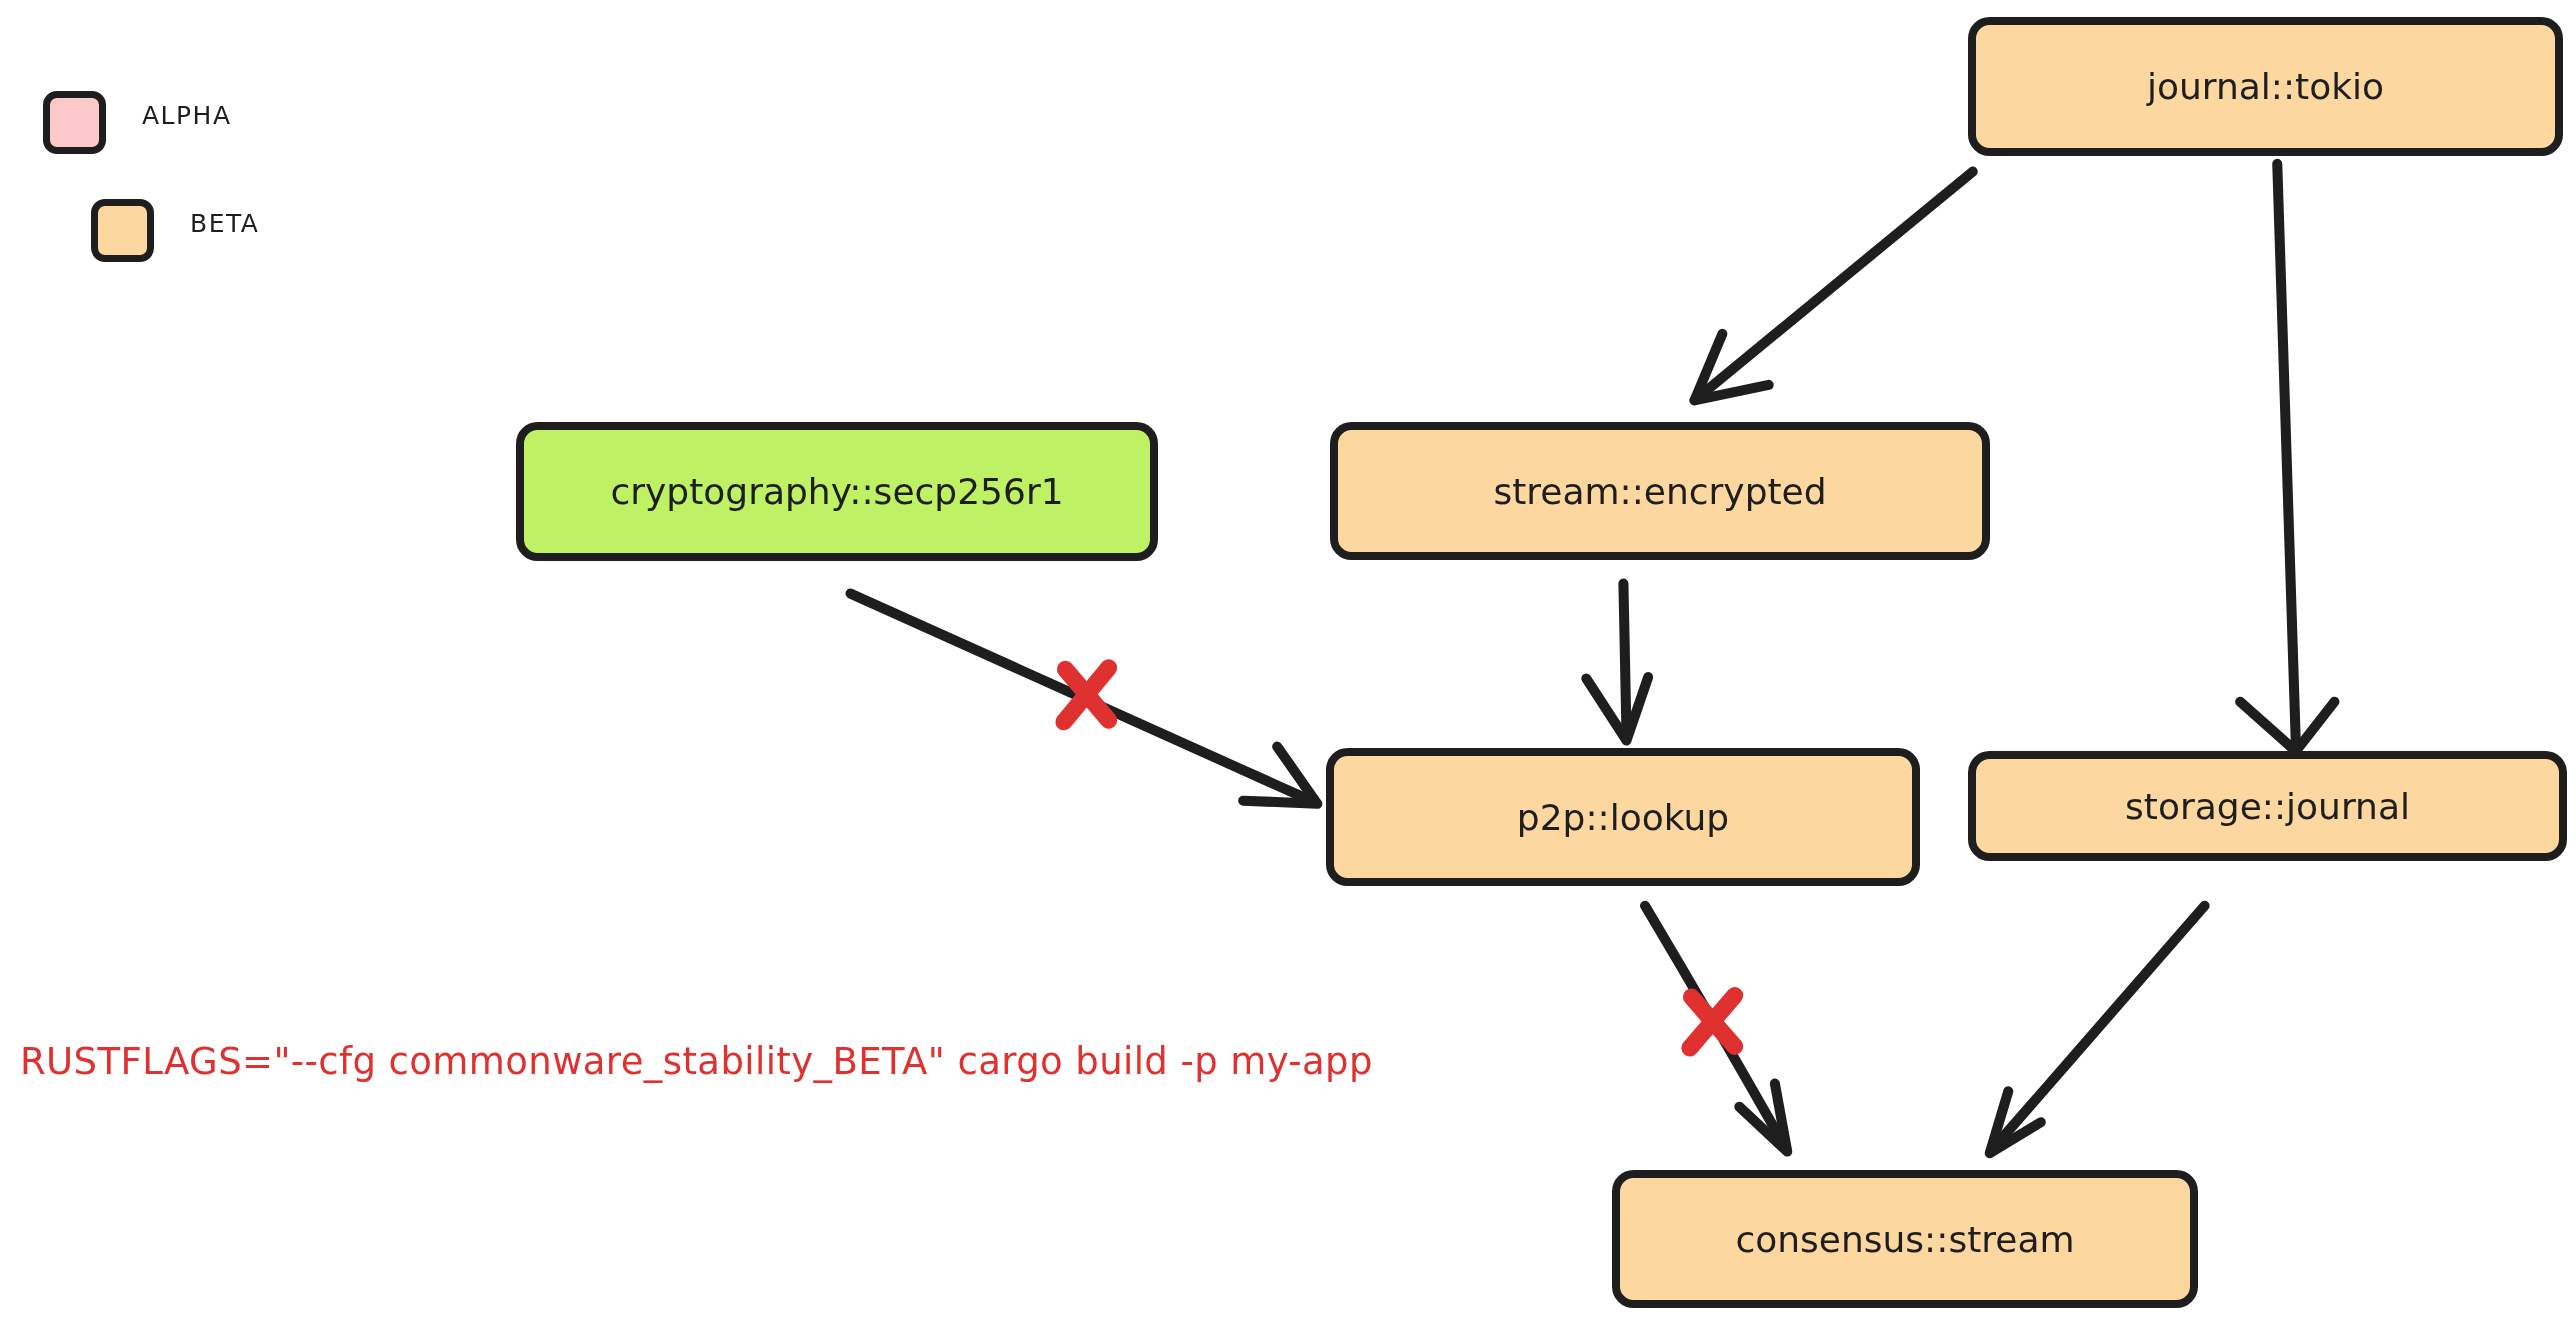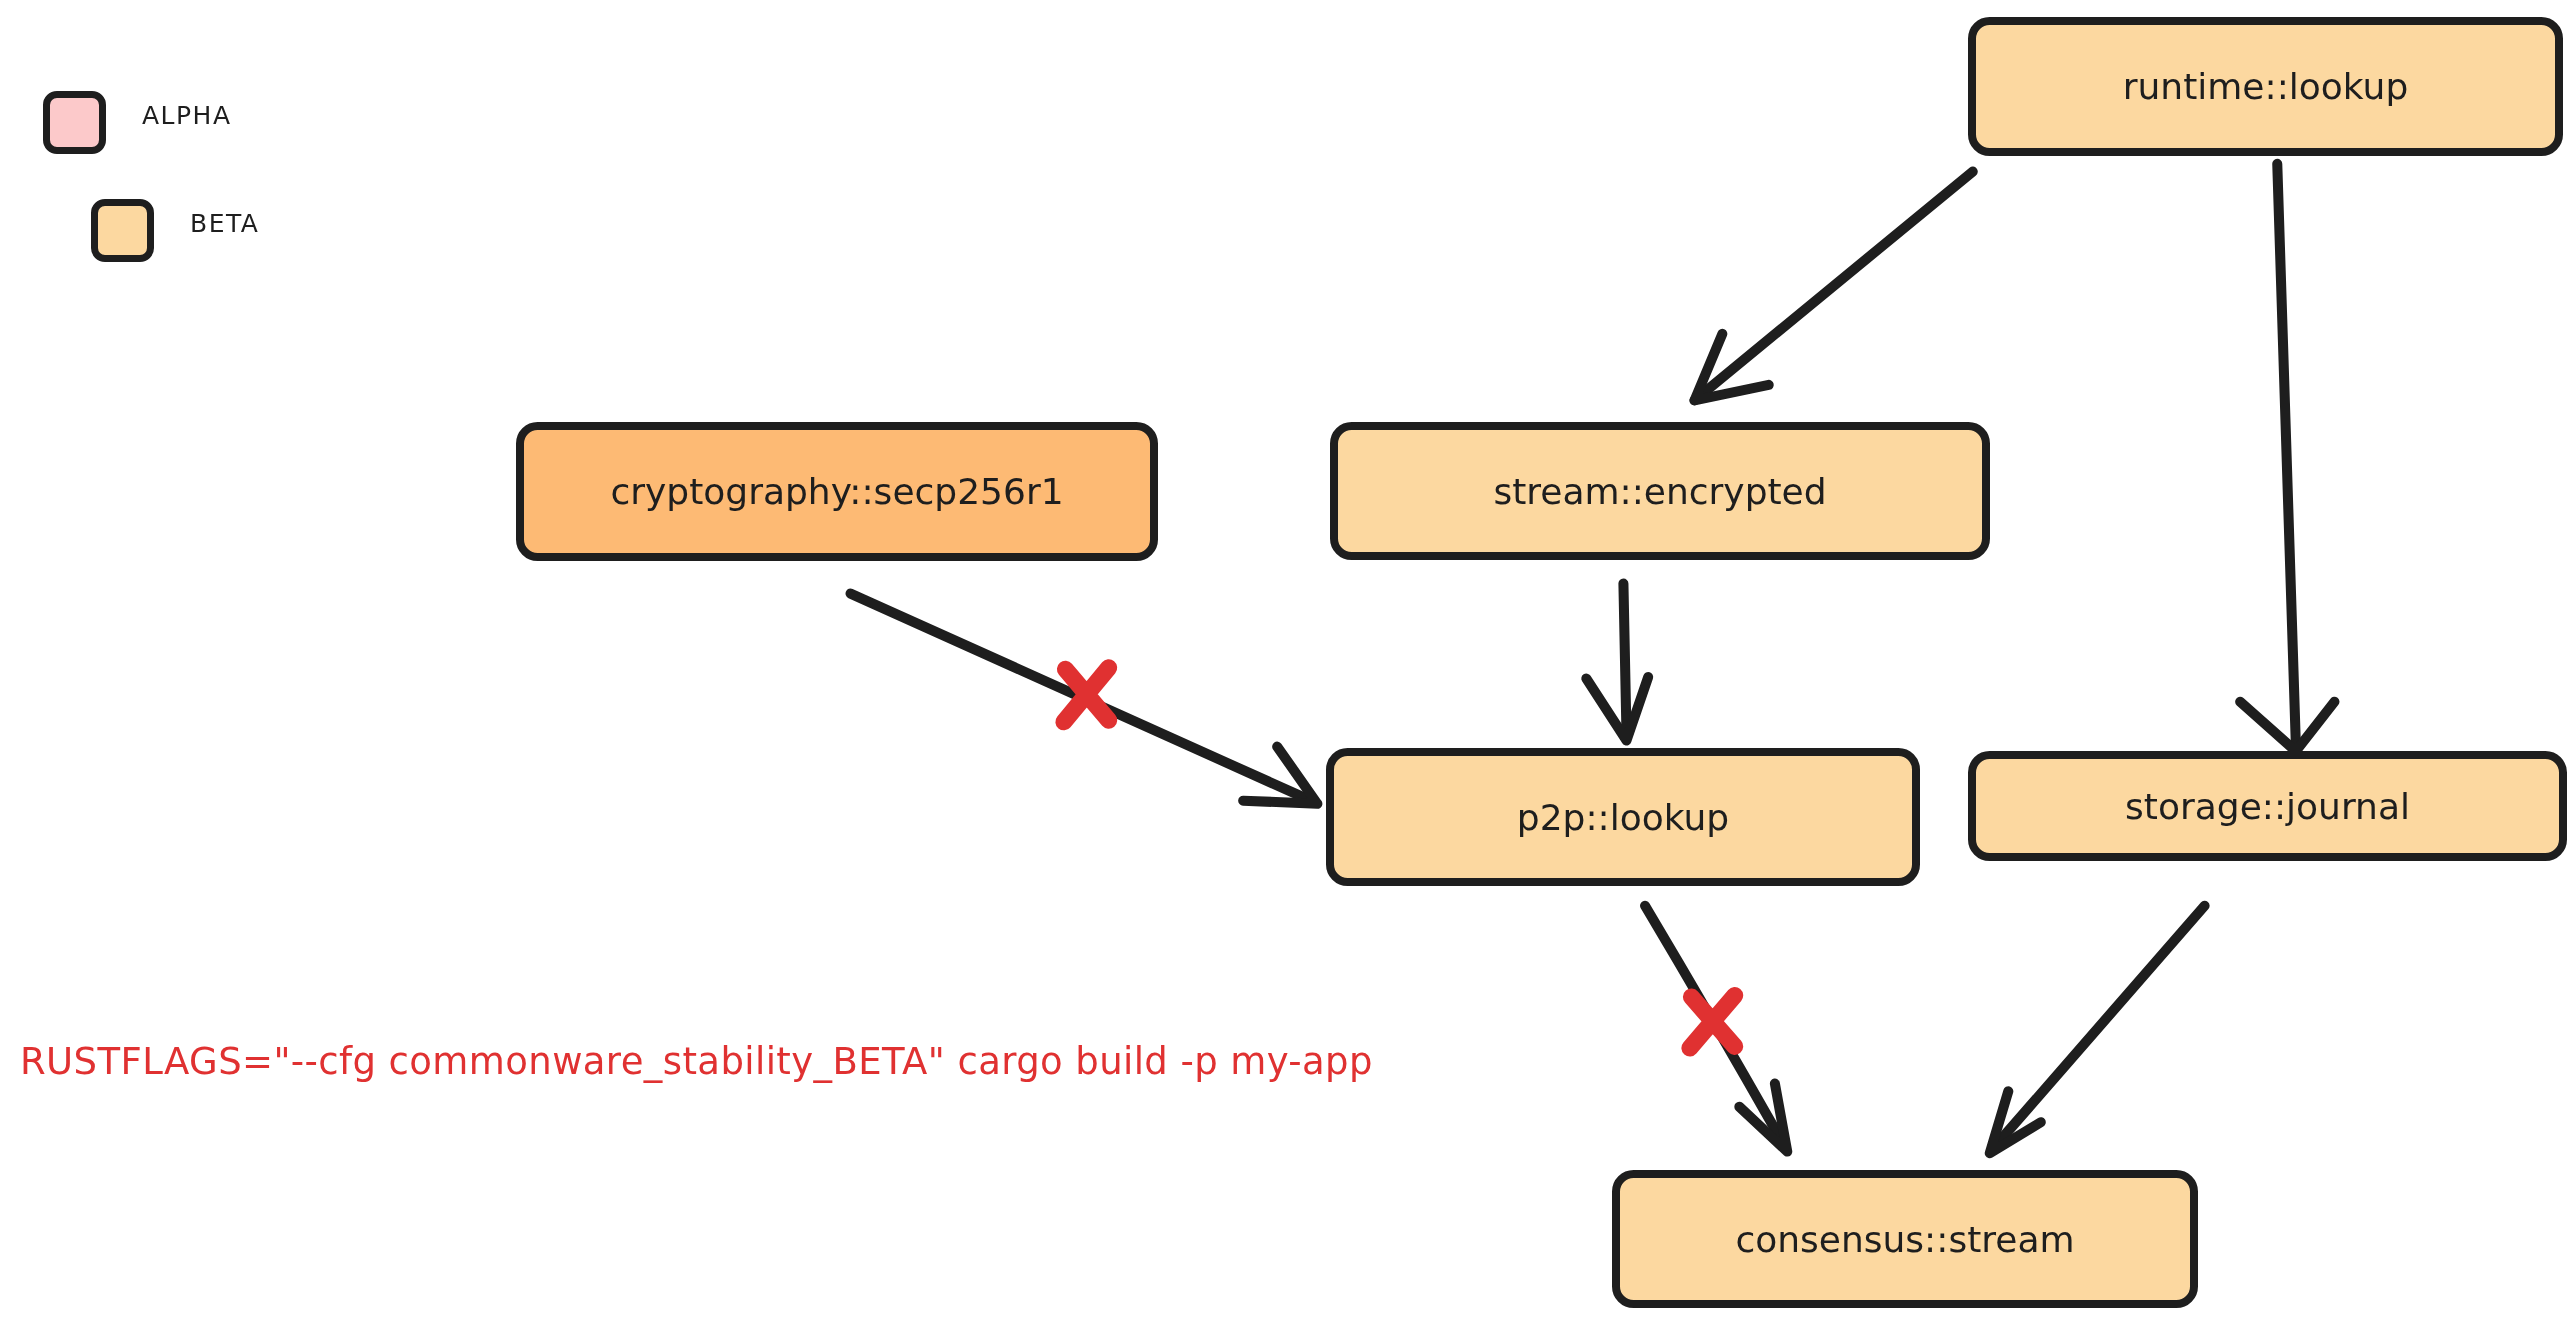--- a/index.html
+++ b/index.html
@@ -59,21 +59,21 @@
     border-radius: 21.6px;
     display: flex;
     align-items: center;
     justify-content: center;
     color: #1e1e1e;
     font-family: "DejaVu Sans", sans-serif;
     font-size: 36px;
     letter-spacing: 0px;
     white-space: nowrap;
   }
-  .node.alpha { background: #fdba74; }
+  .node.alpha { background: #bef264; }
   .node.beta  { background: #fcd8a0; }
 
   
   #edges {
     position: absolute;
     left: 0;
     top: 0;
     width: 2576px;
     height: 1327px;
     pointer-events: none;
@@ -142,21 +142,21 @@
     <g>
       <path d="M 1378 866 L 1434 932 M 1434 864 L 1376 934" fill="none" stroke="#e03131" stroke-width="22" stroke-linecap="round"></path>
     </g>
 
     <g>
       <path d="M 2188 1290 L 2244 1354 M 2244 1288 L 2186 1356" fill="none" stroke="#e03131" stroke-width="22" stroke-linecap="round"></path>
     </g>
   </svg>
 
   <div class="node beta" style="left:1968px; top:17px; width:595px; height:139px;">
-    <span>runtime::lookup</span>
+    <span>journal::tokio</span>
   </div>
 
   <div class="node alpha" style="left:516px; top:422px; width:642px; height:139px;">
     <span>cryptography::secp256r1</span>
   </div>
 
   <div class="node beta" style="left:1330px; top:422px; width:660px; height:138px;">
     <span>stream::encrypted</span>
   </div>
 

